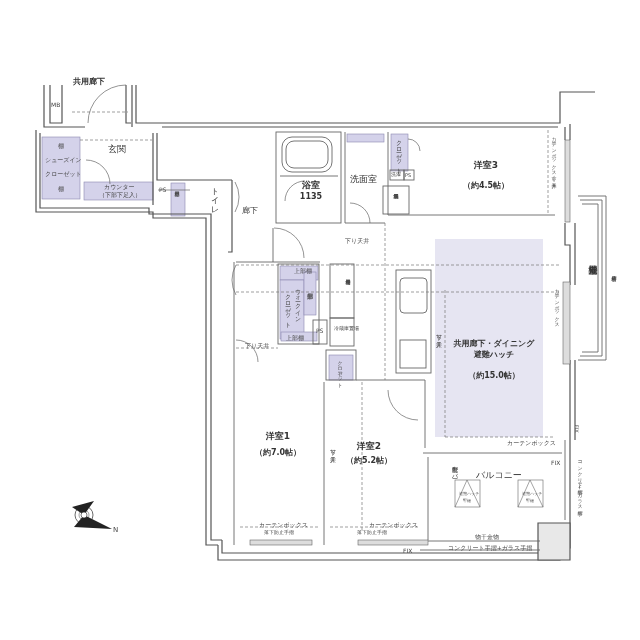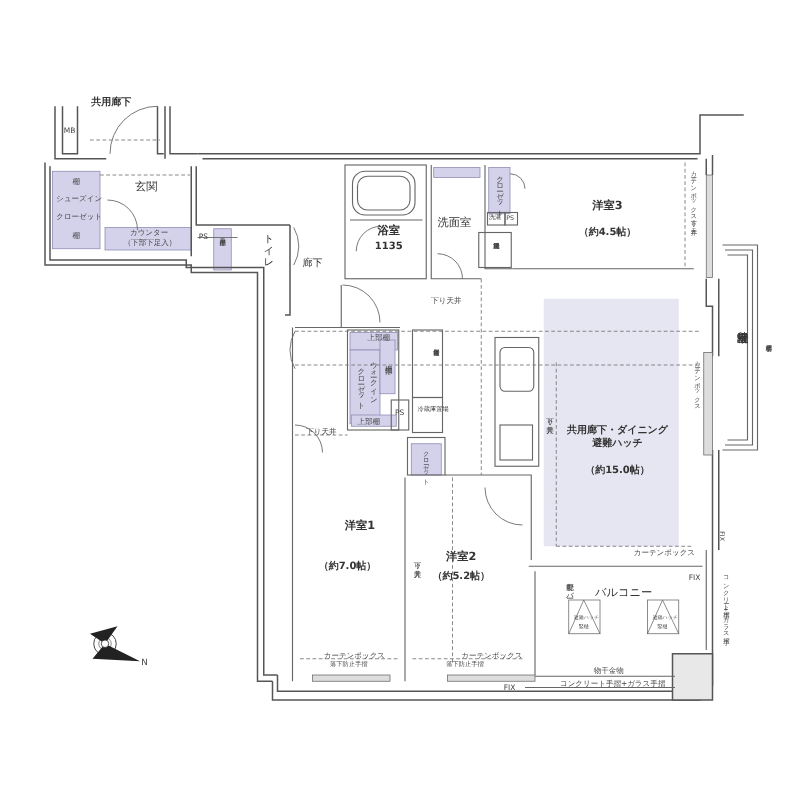--- a/index.html
+++ b/index.html
@@ -196,21 +196,21 @@
 <div class="lbl sm vt" style="left:337px;top:357px;font-size:5px;">クローゼット</div>
 <div class="lbl sm vt" style="left:436px;top:330px;">下り天井</div>
 
 <div class="lbl c md" style="left:494px;top:340px;">共用廊下・ダイニング</div>
 <div class="lbl c md" style="left:494px;top:351px;">避難ハッチ</div>
 <div class="lbl c md" style="left:494px;top:372px;">（約15.0帖）</div>
 <div class="lbl sm vt" style="left:554px;top:285px;font-size:5px;">カーテンボックス</div>
 <div class="lbl sm" style="left:507px;top:440px;">カーテンボックス</div>
 <div class="lbl sm vt" style="left:574px;top:425px;font-size:5px;">FIX</div>
 
-<div class="lbl c" style="left:278px;top:417px;margin-left:10px;">洋室1</div>
+<div class="lbl c" style="left:278px;top:432px;">洋室1</div>
 <div class="lbl c md" style="left:278px;top:449px;">（約7.0帖）</div>
 <div class="lbl sm vt" style="left:330px;top:445px;">下り天井</div>
 <div class="lbl c" style="left:369px;top:442px;">洋室2</div>
 <div class="lbl c md" style="left:369px;top:457px;">（約5.2帖）</div>
 
 <div class="lbl sm" style="left:259px;top:522px;">カーテンボックス</div>
 <div class="lbl sm" style="left:264px;top:530px;font-size:5px;">落下防止手摺</div>
 <div class="lbl sm" style="left:369px;top:522px;">カーテンボックス</div>
 <div class="lbl sm" style="left:357px;top:530px;font-size:5px;">落下防止手摺</div>
 <div class="lbl sm" style="left:403px;top:548px;">FIX</div>

